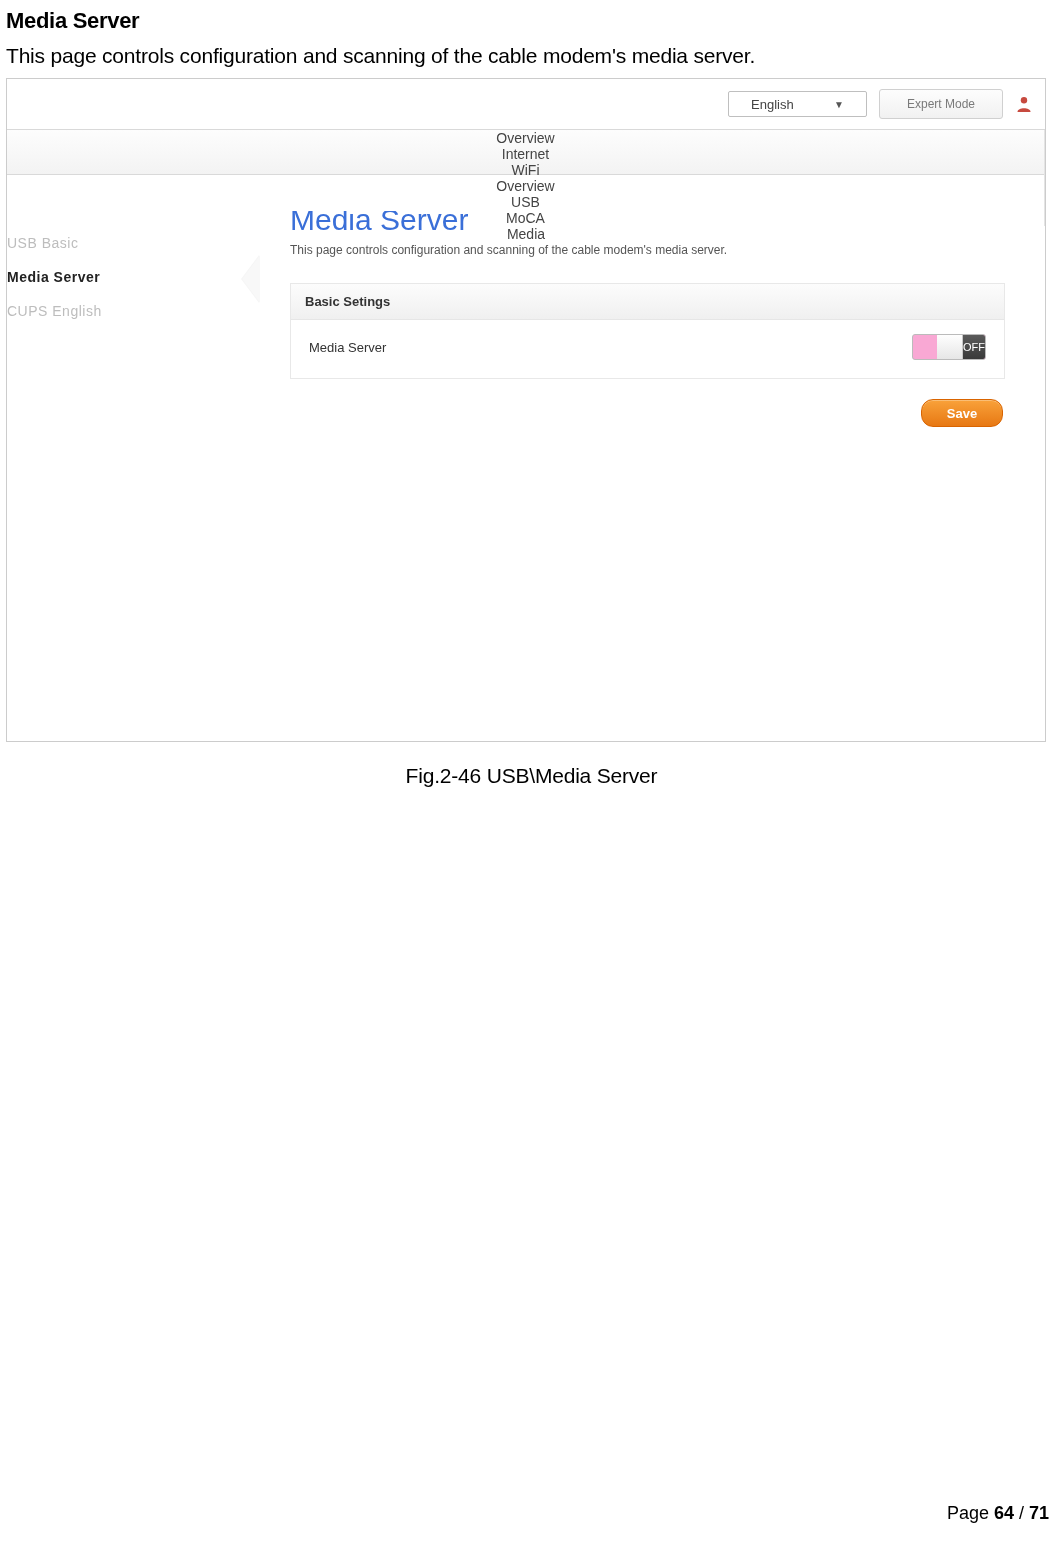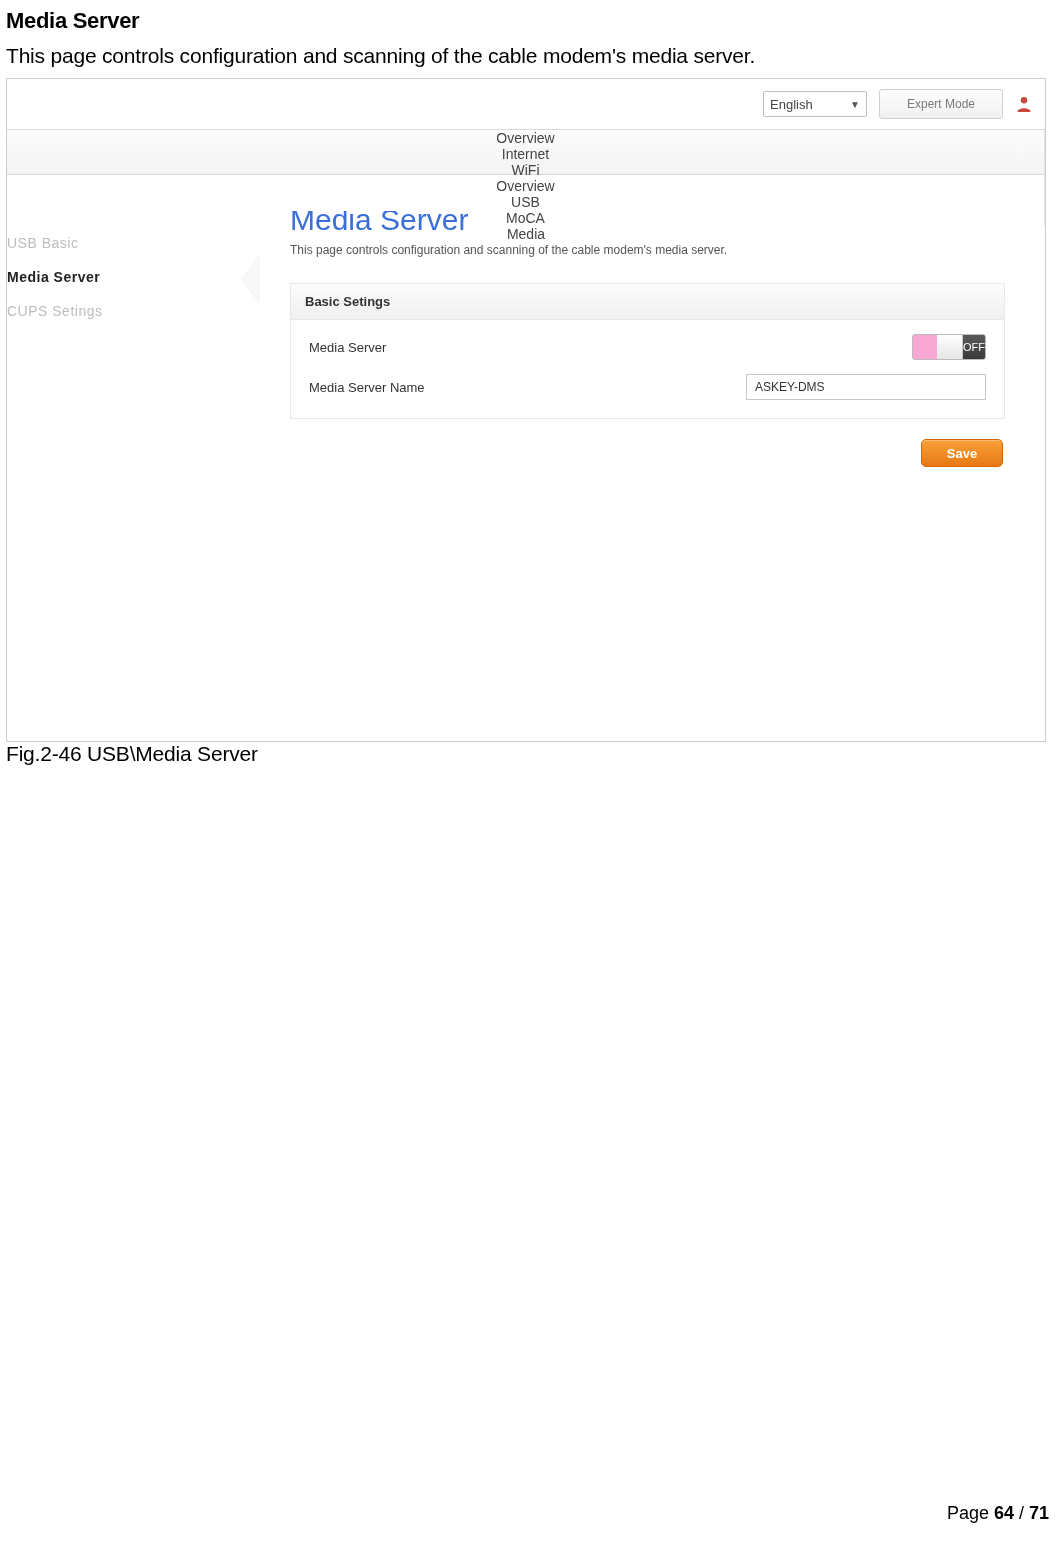--- a/index.html
+++ b/index.html
@@ -35,25 +35,25 @@
   .topbar {
     display: flex;
     justify-content: flex-end;
     align-items: center;
     height: 50px;
     padding-right: 12px;
     gap: 12px;
   }
   .lang-select {
     height: 26px;
-    width: 104px;
+    width: 139px;
     border: 1px solid #bfbfbf;
     background: #fff;
     font-size: 13px;
-    padding: 0 6px;
+    padding: 0 22px;
     color: #444;
     display: flex;
     align-items: center;
     justify-content: space-between;
     border-radius: 2px;
   }
   .lang-select .caret {
     font-size: 10px;
     color: #555;
   }
@@ -214,33 +214,33 @@
   .save-row {
     display: flex;
     justify-content: flex-end;
     padding: 20px 2px 0 0;
   }
   .save-btn {
     width: 82px;
     height: 28px;
     background: linear-gradient(#f9a23a, #e77813);
     border: 1px solid #d96400;
-    border-radius: 5px;
+    border-radius: 12px;
     color: #fff;
     font-size: 13px;
     font-weight: bold;
     display: flex;
     align-items: center;
     justify-content: center;
     box-shadow: inset 0 1px 0 rgba(255,255,255,0.3);
   }
   .figure-caption {
-    text-align: left;
+    text-align: center;
     font-size: 21px;
-    margin-top: 0;
+    margin-top: 22px;
     letter-spacing: -0.2px;
   }
   .page-footer {
     position: absolute;
     bottom: 18px;
     right: 14px;
     font-size: 18px;
   }
   .page-footer .pnum { font-weight: bold; }
 </style>
@@ -289,45 +289,41 @@
       </div>
     <div class="tab">
         <span>Media</span>
       </div>
   </div>
 
   <div class="router-body">
     <div class="sidenav">
       <div class="item">USB Basic</div>
       <div class="item active">Media Server</div>
-      <div class="item">CUPS Setings</div>
+      <div class="item">CUPS English</div>
     </div>
 
     <div class="content">
       <div class="page-header">
         <h1>Media Server</h1>
         <p>This page controls configuration and scanning of the cable modem's media server.</p>
       </div>
 
       <div class="panel">
         <div class="panel-header">Basic Setings</div>
         <div class="panel-body">
 
           <div class="form-row">
             <div class="label">Media Server</div>
             <div class="toggle">
               <div class="knob"></div>
               <div class="state">OFF</div>
             </div>
           </div>
 
-          <div class="form-row">
-            <div class="label">Media Server Name</div>
-            <input class="text-input" type="text" value="ASKEY-DMS" style="">
-          </div>
 
         </div>
       </div>
 
       <div class="save-row">
         <div class="save-btn">
           <span>Save</span>
         </div>
       </div>
     </div>

